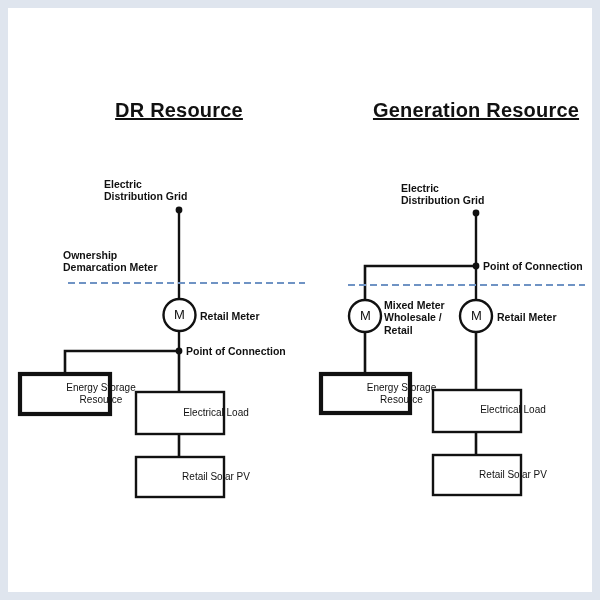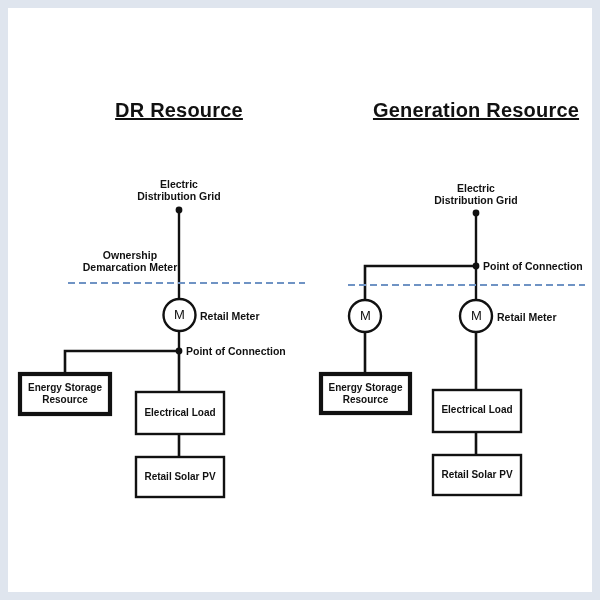--- a/index.html
+++ b/index.html
@@ -43,24 +43,25 @@
     text-decoration: underline;
     text-align: center;
     letter-spacing: 0.2px;
   }
   .small {
     font-size: 10.5px;
     font-weight: bold;
   }
   .node-label {
     font-size: 10px;
-    font-weight: bold;
+    font-weight: normal;
     text-align: center;
+    padding-left: 36px;
   }
-  .ctr { text-align: center; }
+  .ctr { }
   .meter-glyph {
     position: absolute;
     font-size: 13px;
     font-weight: normal;
     color: #111111;
     text-align: center;
     font-family: "Liberation Sans", sans-serif;
   }
 </style>
 </head>
@@ -148,20 +149,23 @@
 
   <div class="lbl title" style="left:340px; top:99px; width:272px;">Generation Resource</div>
 
   <div class="lbl small ctr" style="left:401px; top:182px; width:150px;">Electric
 Distribution Grid</div>
 
   <div class="lbl small" style="left:483px; top:260px;">Point of Connection</div>
 
   <div class="meter-glyph" style="left:350px; top:308px; width:31px;">M</div>
 
+  <div class="lbl small" style="left:384px; top:299px;">Mixed Meter
+Wholesale /
+Retail</div>
 
   <div class="meter-glyph" style="left:461px; top:308px; width:31px;">M</div>
 
   <div class="lbl small" style="left:497px; top:311px;">Retail Meter</div>
 
   <div class="lbl node-label" style="left:323px; top:382px; width:85px;">Energy Storage
 Resource</div>
 
   <div class="lbl node-label" style="left:435px; top:404px; width:84px;">Electrical Load</div>
 

